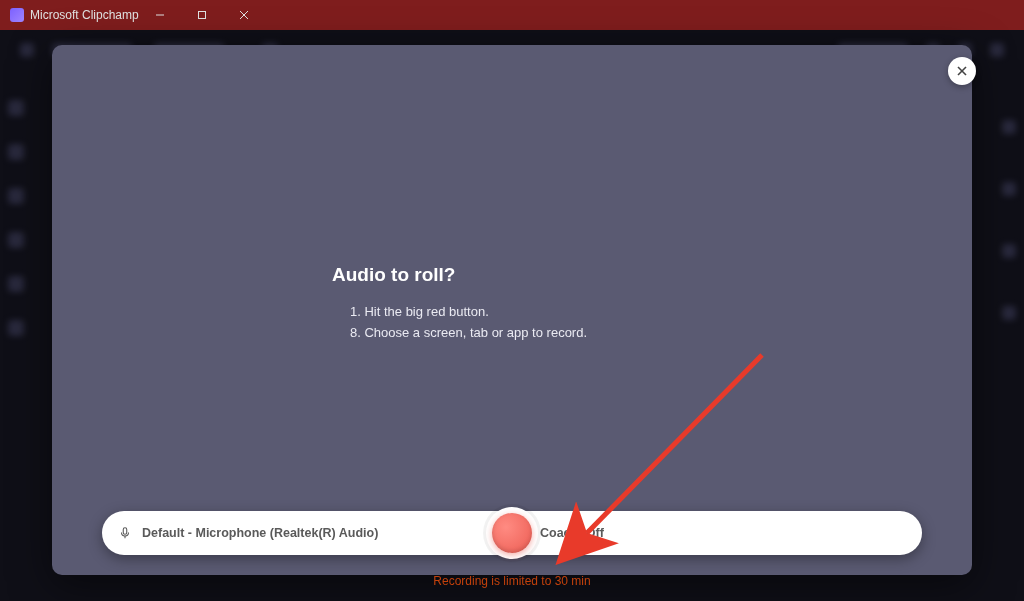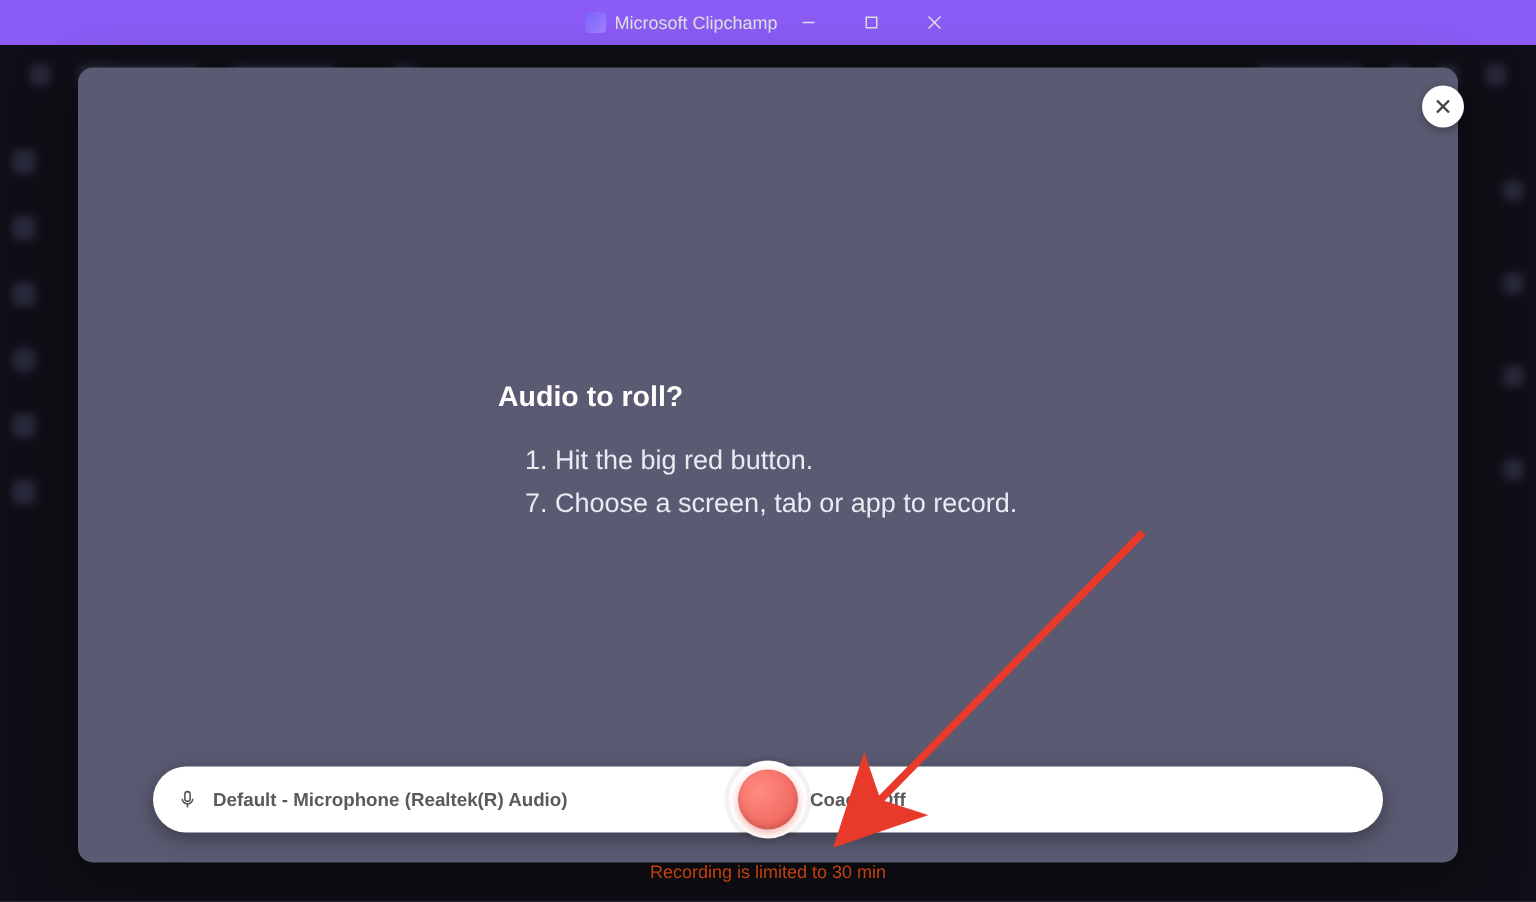--- a/index.html
+++ b/index.html
@@ -6,24 +6,24 @@
     body {
       font-family: 'Segoe UI', Tahoma, sans-serif;
       background: #0a0a0f;
       width: 1024px;
       height: 601px;
       overflow: hidden;
       position: relative;
     }
     .titlebar {
       height: 30px;
-      background: #8b5cf6;
+      background: #7f1d1d;
       display: flex;
       align-items: center;
-      justify-content: center;
+      justify-content: flex-start;
       padding: 0 0 0 10px;
       color: #e0e0e0;
       font-size: 12px;
     }
     .titlebar-left { display: flex; align-items: center; gap: 6px; }
     .app-icon {
       width: 14px; height: 14px;
       background: linear-gradient(135deg, #7b61ff, #a084ff);
       border-radius: 3px;
     }
@@ -97,21 +97,21 @@
       width: 360px;
     }
     .modal-title {
       font-size: 19px;
       font-weight: 700;
       margin-bottom: 16px;
     }
     .modal-steps {
       list-style: none;
       padding-left: 18px;
-      font-size: 18px;
+      font-size: 13px;
       line-height: 1.6;
       color: #eaeaf2;
     }
     .control-bar {
       position: absolute;
       bottom: 20px;
       left: 50%;
       transform: translateX(-50%);
       width: 820px;
       height: 44px;
@@ -234,21 +234,21 @@
         <svg width="12" height="12" viewBox="0 0 12 12">
             <line x1="2" y1="2" x2="10" y2="10" stroke="#444" stroke-width="1.6"></line>
             <line x1="10" y1="2" x2="2" y2="10" stroke="#444" stroke-width="1.6"></line>
           </svg>
       </div>
 
       <div class="modal-center">
         <div class="modal-title">Audio to roll?</div>
         <ul class="modal-steps">
           <li>1. Hit the big red button.</li>
-          <li>7. Choose a screen, tab or app to record.</li>
+          <li>8. Choose a screen, tab or app to record.</li>
         </ul>
       </div>
 
       <div class="control-bar">
         <div class="mic-section">
           <svg class="mic-icon" viewBox="0 0 24 24" fill="none" stroke="#555" stroke-width="1.8">
             <rect x="9" y="3" width="6" height="11" rx="3"></rect>
             <path d="M6 11a6 6 0 0 0 12 0"></path>
             <line x1="12" y1="17" x2="12" y2="21"></line>
           </svg>

